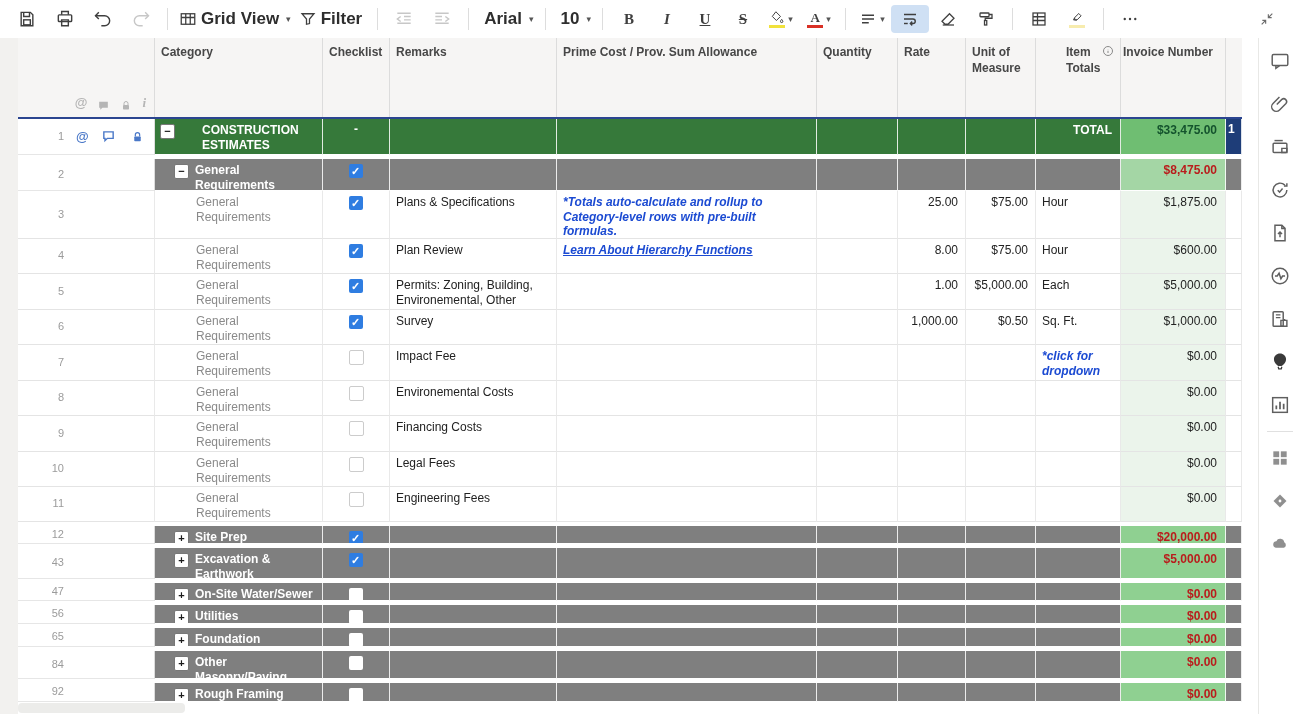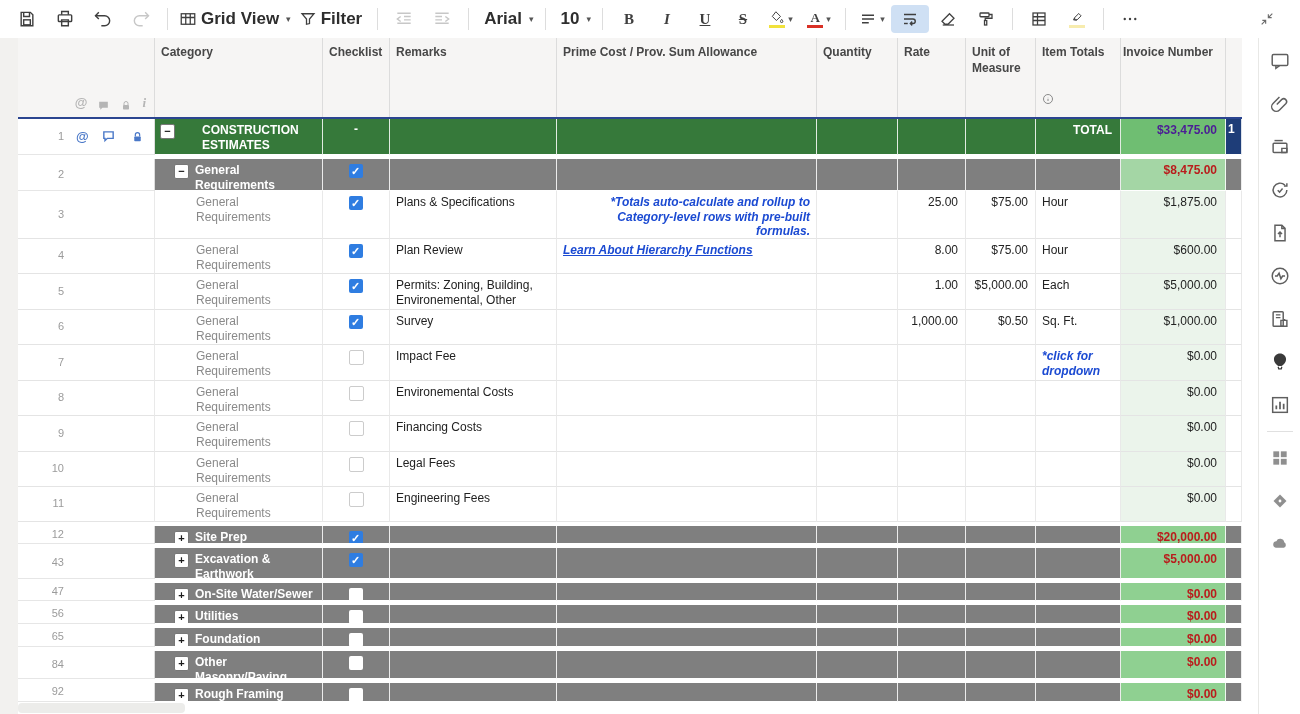--- a/index.html
+++ b/index.html
@@ -25,21 +25,21 @@
   .bar-red{background:#d93025;}
   .tb-right{margin-left:auto;margin-right:6px;}
 
   
   .gutter{position:absolute;left:0;top:38px;width:18px;height:676px;background:#f2f1ef;}
   .header-row{position:absolute;left:18px;top:38px;height:79px;background:#f6f5f4;}
   .cols{display:grid;grid-template-columns:137px 168px 67px 167px 260px 81px 68px 70px 85px 105px 16px;}
   .hcell{box-sizing:border-box;padding:7px 6px;font-size:12px;font-weight:700;color:#474747;line-height:1.3;border-right:1px solid #dcdcdc;overflow:hidden;background:#f6f5f4;}
   .hc-rownum{display:flex;align-items:flex-end;justify-content:flex-end;padding:0 8px 5px 0;color:#b5b5b5;gap:10px;}
   .hc-rownum .hic{display:flex;align-items:center;}
-  .hc-itemtotals{display:flex;flex-direction:column;justify-content:space-between;}
+  .hc-itemtotals{display:flex;justify-content:space-between;margin-left:24px;}
   .info-i{color:#8a8a8a;}
   .ic-at::before{content:"@";font-weight:700;font-size:13px;}
   .ic-i::before{content:"i";font-family:"Liberation Serif",serif;font-style:italic;font-size:13px;font-weight:700;}
   .freeze-line{position:absolute;left:18px;top:117px;width:1224px;height:2px;background:#2b4590;}
 
   
   .rows{position:absolute;left:18px;top:119px;width:1224px;}
   .row{box-sizing:border-box;}
   .c{box-sizing:border-box;display:flex;align-items:flex-start;padding:3px 6px;font-size:12px;line-height:1.22;overflow:hidden;color:#222;}
   .c.rownum{background:#fff;border-right:1px solid #ddd;border-bottom:1px solid #e6e6e6;color:#9b9b9b;padding:3px 6px 3px 0;align-items:center;}
@@ -61,29 +61,29 @@
   .cb.checked::after{content:"\2713";position:absolute;left:2px;top:0;color:#fff;font-size:11px;font-weight:700;line-height:14px;}
   .cb.un-light{background:#fff;border:1px solid #ccc;width:13px;height:13px;}
   .cb.un-solid{background:#fff;}
   .dash{font-weight:700;}
   .num-r{justify-content:flex-end;padding:4px 7px 3px 3px;}
   .tt{justify-content:flex-end;padding-right:8px;padding-top:4px;}
   .iv{padding:3px 2px;}
   .um{padding-top:4px;}
   .um.total-label{justify-content:flex-end;font-weight:700;padding-right:8px;}
   .um.note{color:#1b4ad2;font-style:italic;font-weight:700;}
-  .remark{color:#1b4ad2;font-style:italic;font-weight:700;text-align:right;}
+  .remark{color:#1b4ad2;font-style:italic;font-weight:700;}
   .remark.link{text-decoration:underline;}
   .tk,.rm{padding-top:4px;}
 
   .row.detail .c{background:#fff;border-right:1px solid #e9e9e9;border-bottom:1px solid #e4e4e4;}
   .row.detail .cat{color:#8a8a8a;}
   .row.detail .tt{background:#ebf4eb;}
   .row.grand .c{background:#36793a;border-right:1px solid rgba(255,255,255,.85);border-bottom:1px solid #fff;color:#fff;font-weight:700;}
-  .row.grand .tt{background:#6fbe72;color:#4c1d95;}
+  .row.grand .tt{background:#6fbe72;color:#14532d;}
   .row.grand .iv{background:#1e3d78;color:#fff;}
   .row.cat .c{background:#7f7f7f;border-right:1px solid rgba(255,255,255,.85);border-bottom:1px solid #fff;color:#fff;font-weight:700;}
   .row.cat .tt{background:#8fd091;color:#b91c1c;}
   .row.cat.light .tt{background:#a4d6a5;}
   .row.grand .c.rownum,.row.cat .c.rownum{background:#fff;color:#9b9b9b;font-weight:400;border-right:1px solid #ddd;border-bottom:1px solid #e6e6e6;}
 
   .hscroll{position:absolute;left:18px;top:703px;width:167px;height:10px;background:#ececea;border-radius:4px;}
 
   
   .side-rail{position:absolute;left:1258px;top:38px;width:42px;height:676px;background:#fff;border-left:1px solid #e8e8e6;display:flex;flex-direction:column;align-items:center;padding-top:12px;gap:21px;box-sizing:border-box;}

